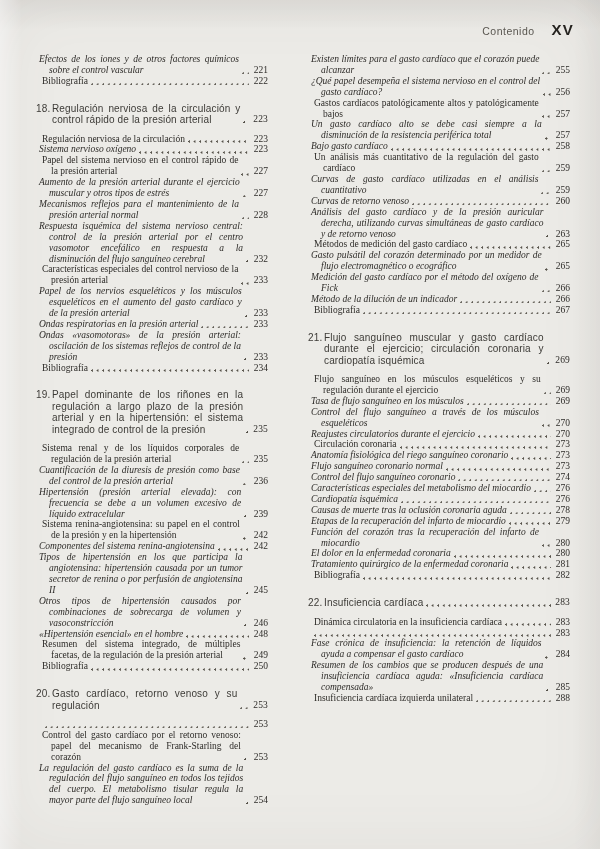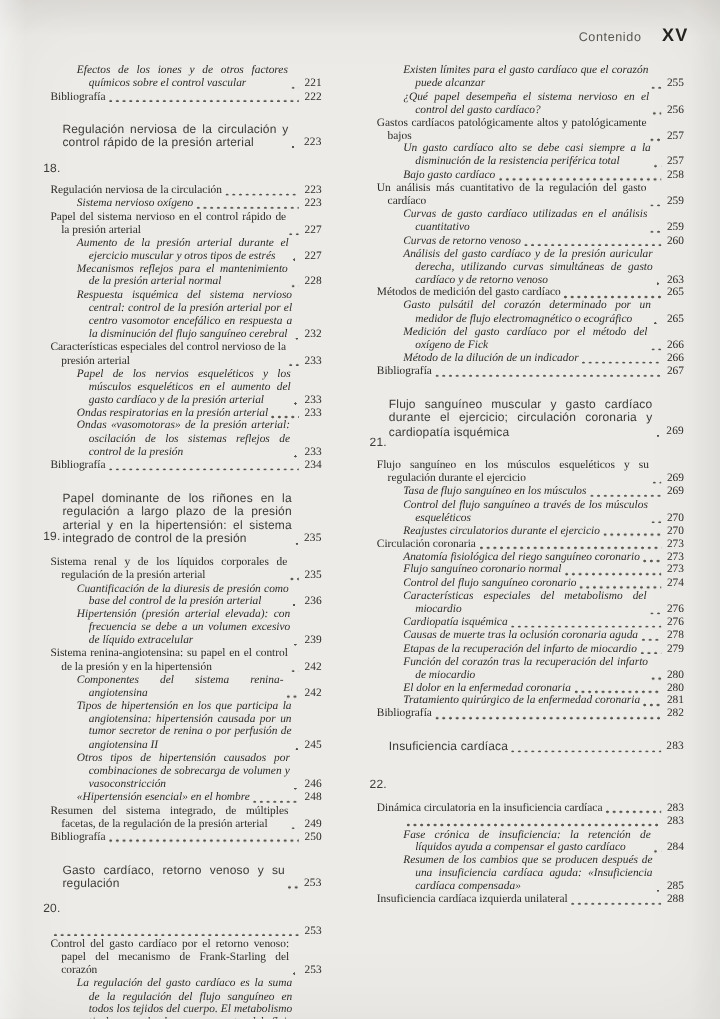--- a/index.html
+++ b/index.html
@@ -26,27 +26,27 @@
   
   .row{display:flex;align-items:flex-end;}
   .txt{flex:0 1 auto;min-width:0;text-align:justify;color:#2d2b28;}
   .leader{flex:1 1 10px;height:2.6px;margin:0 2px 1.6px 3px;
     background-image:radial-gradient(circle at 1.2px 1.3px, #555149 .85px, rgba(0,0,0,0) 1.05px);
     background-size:5.6px 2.6px;background-repeat:repeat-x;background-position:left bottom;}
   .pg{flex:0 0 auto;min-width:17px;text-align:right;color:#2d2b28;}
   
   .entry.lv1{margin-left:6px;}
   .entry.lv1 .txt{padding-left:9px;text-indent:-9px;}
-  .entry.lv2{margin-left:28px;}
+  .entry.lv2{margin-left:3px;}
   .entry.lv2 .txt{padding-left:10px;text-indent:-10px;}
   .txt.it{font-style:italic;}
   
   .chapter{display:flex;margin:16px 0 8px 0;font-family:"Liberation Sans",sans-serif;
     font-size:10px;letter-spacing:.15px;color:#3d3b37;line-height:11.4px;}
-  .ch-num{flex:0 0 auto;min-width:15px;padding-right:1px;margin-top:32px;}
+  .ch-num{flex:0 0 auto;min-width:15px;padding-right:1px;}
   .ch-body{flex:1 1 auto;min-width:0;}
   .chapter .txt{color:#3d3b37;}
   .chapter .pg{font-family:"Liberation Serif",serif;font-size:9.5px;}
 </style>
 </head>
 <body>
 
 <div class="page">
   <div class="header">
     <span class="h-title">Contenido</span>

